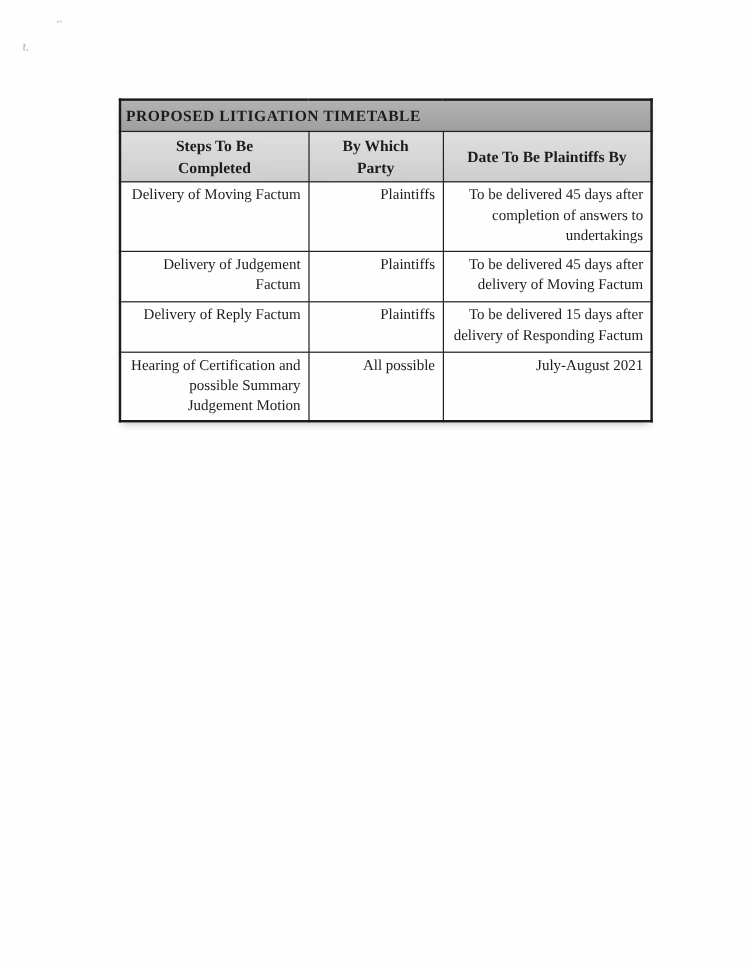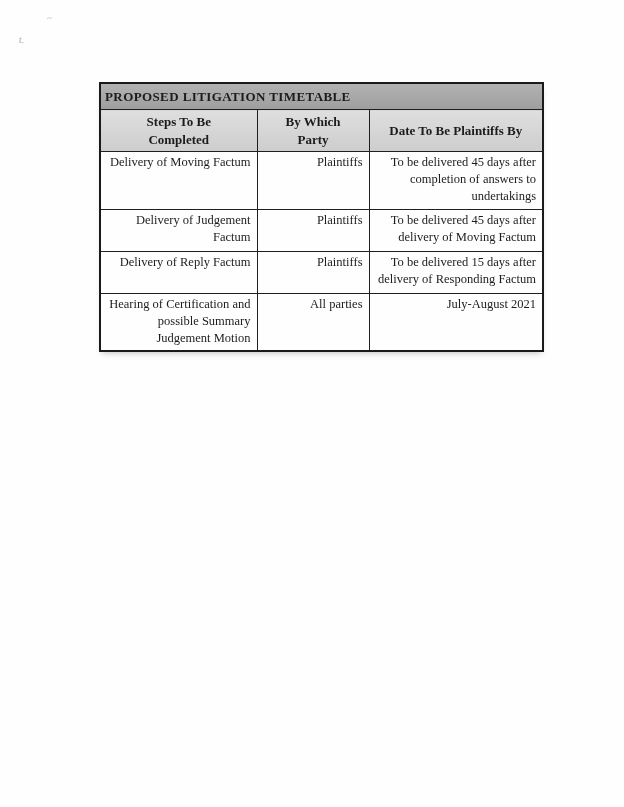--- a/index.html
+++ b/index.html
@@ -124,19 +124,19 @@
         <td>Plaintiffs</td>
         <td>To be delivered 45 days after delivery of Moving Factum</td>
       </tr>
       <tr class="body-row-2">
         <td>Delivery of Reply Factum</td>
         <td>Plaintiffs</td>
         <td>To be delivered 15 days after delivery of Responding Factum</td>
       </tr>
       <tr class="body-row-3">
         <td>Hearing of Certification and possible Summary Judgement Motion</td>
-        <td>All parties</td>
+        <td>All possible</td>
         <td>July-August 2021</td>
       </tr>
     </tbody>
   </table>
 
 </div>
 
 </body></html>

